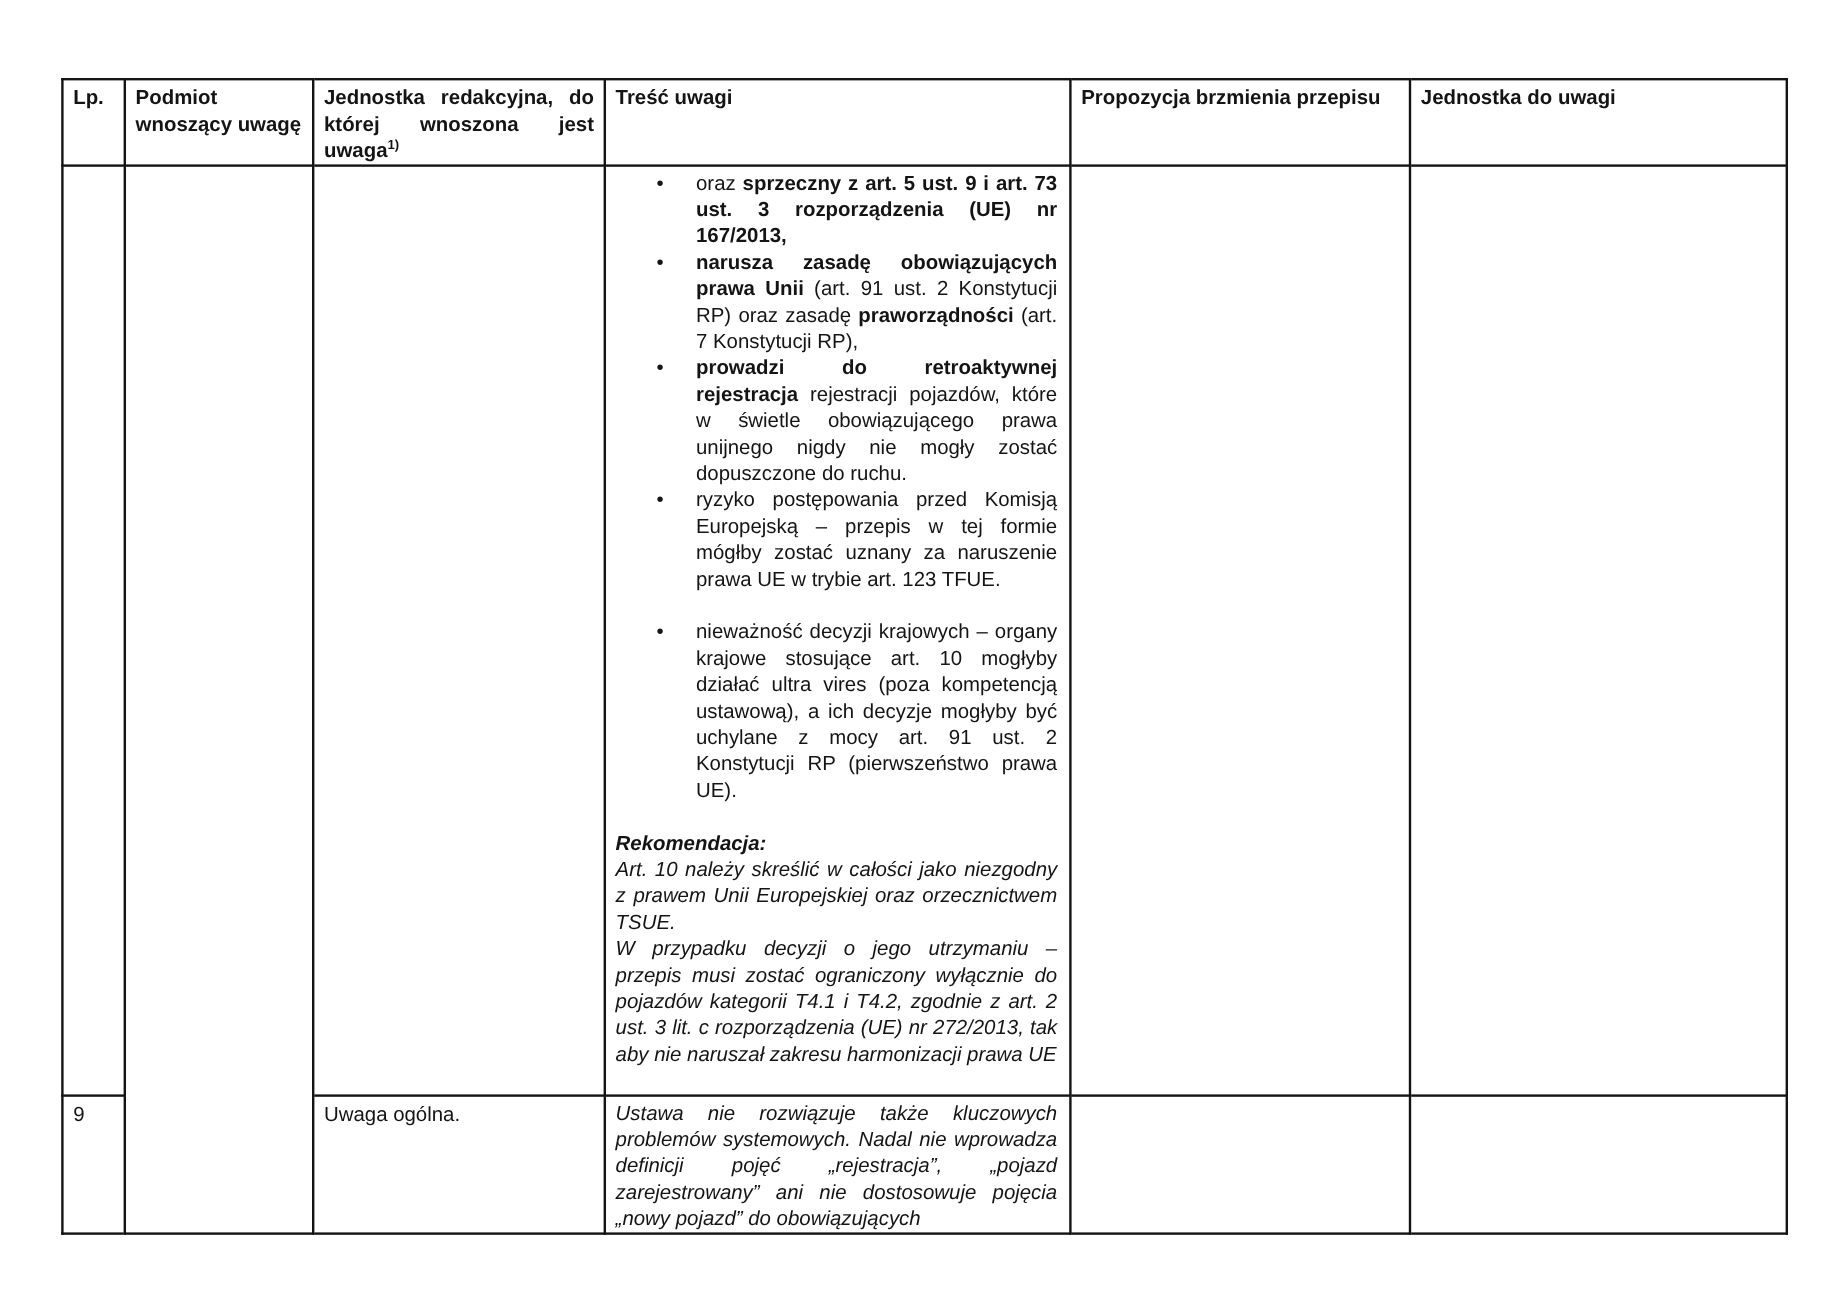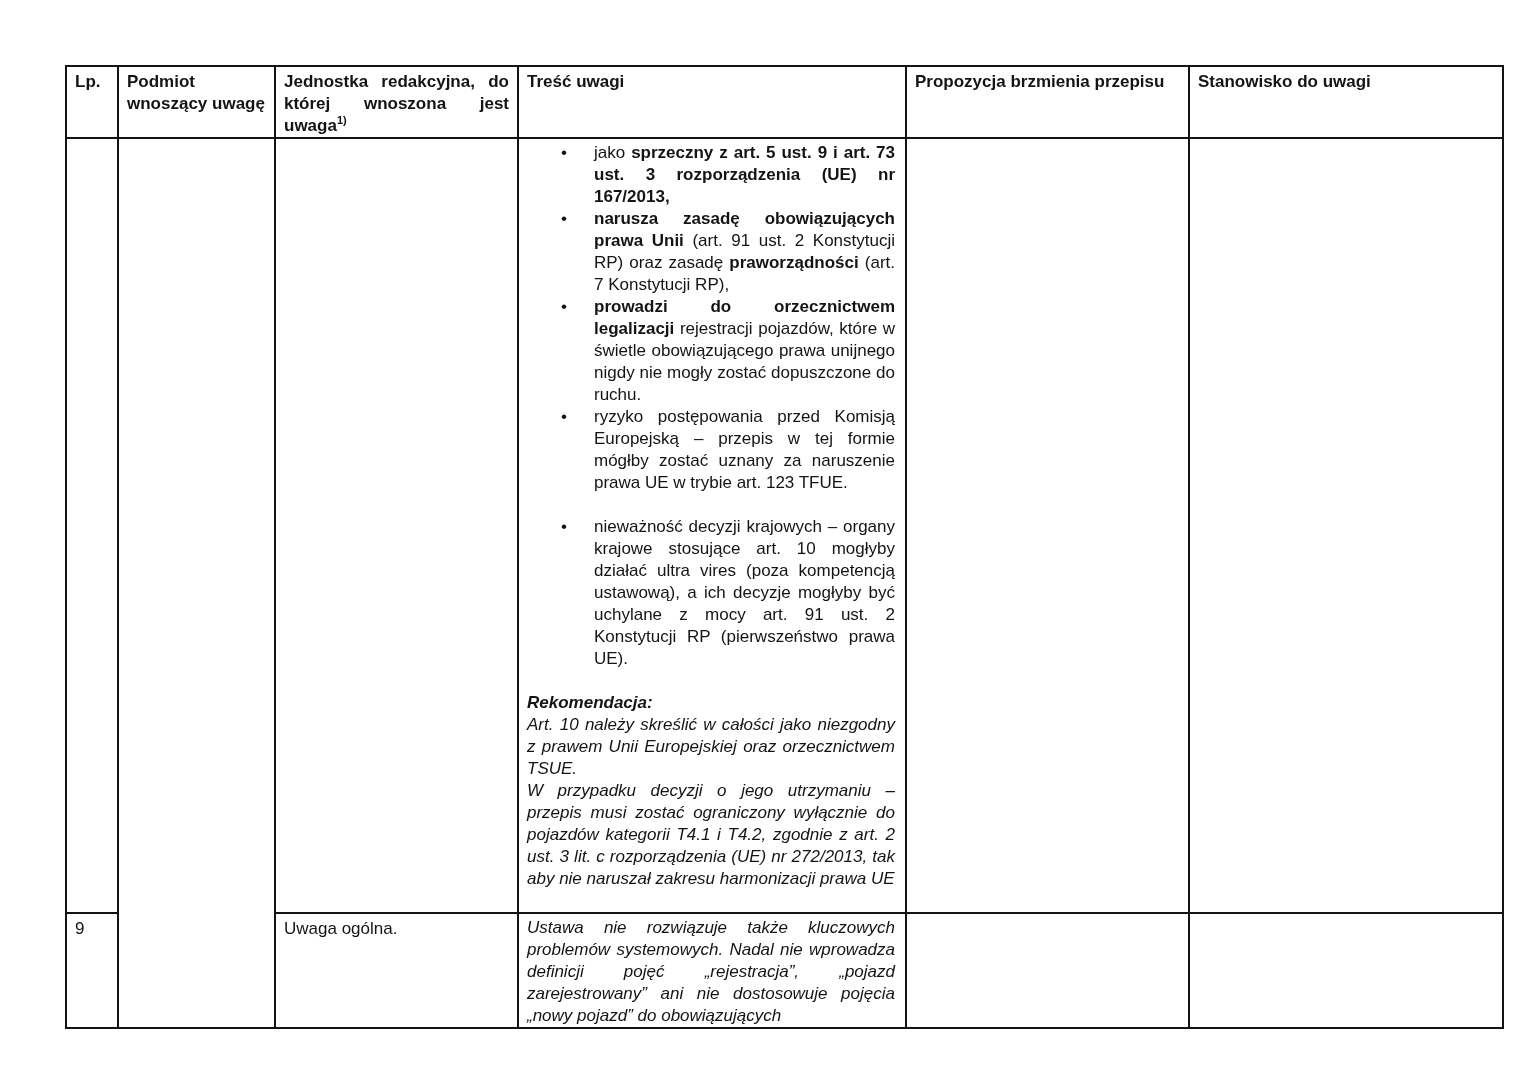--- a/index.html
+++ b/index.html
@@ -6,21 +6,21 @@
   body {
     width: 1536px; height: 1087px;
     background: #ffffff;
     color: #141414;
     font-family: "Liberation Sans", sans-serif;
     position: relative;
     overflow: hidden;
   }
   table.doc-table {
     position: absolute;
-    left: 65px; top: 65px;
+    left: 51px; top: 65px;
     width: 1437px;
     border-collapse: collapse;
     table-layout: fixed;
   }
   .doc-table th, .doc-table td {
     border: 2px solid #141414;
     vertical-align: top;
     font-size: 17px;
     line-height: 22px;
     padding: 4px 8px 0 8px;
@@ -54,32 +54,32 @@
     <col style="width:283px">
     <col style="width:314px">
   </colgroup>
   <thead>
     <tr class="row-header">
       <th>Lp.</th>
       <th>Podmiot wnoszący uwagę</th>
       <th class="just"><span>Jednostka redakcyjna, do której wnoszona jest uwaga</span><sup class="fn">1)</sup></th>
       <th>Treść uwagi</th>
       <th>Propozycja brzmienia przepisu</th>
-      <th>Stanowisko do uwagi</th>
+      <th>Jednostka do uwagi</th>
     </tr>
   </thead>
   <tbody>
     <tr class="row-cont">
       <td></td>
       <td rowspan="2"></td>
       <td></td>
       <td class="tresc">
-          <div class="bullet"><span class="marker">•</span><span>jako </span><span class="bold">sprzeczny z art. 5 ust. 9 i art. 73 ust. 3 rozporządzenia (UE) nr 167/2013,</span></div>
+          <div class="bullet"><span class="marker">•</span><span>oraz </span><span class="bold">sprzeczny z art. 5 ust. 9 i art. 73 ust. 3 rozporządzenia (UE) nr 167/2013,</span></div>
           <div class="bullet"><span class="marker">•</span><span class="bold">narusza zasadę obowiązujących prawa Unii</span><span> (art. 91 ust. 2 Konstytucji RP) oraz zasadę </span><span class="bold">praworządności</span><span> (art. 7 Konstytucji RP),</span></div>
-          <div class="bullet"><span class="marker">•</span><span class="bold">prowadzi do orzecznictwem legalizacji</span><span> rejestracji pojazdów, które w świetle obowiązującego prawa unijnego nigdy nie mogły zostać dopuszczone do ruchu.</span></div>
+          <div class="bullet"><span class="marker">•</span><span class="bold">prowadzi do retroaktywnej rejestracja</span><span> rejestracji pojazdów, które w świetle obowiązującego prawa unijnego nigdy nie mogły zostać dopuszczone do ruchu.</span></div>
           <div class="bullet"><span class="marker">•</span><span>ryzyko postępowania przed Komisją Europejską – przepis w tej formie mógłby zostać uznany za naruszenie prawa UE w trybie art. 123 TFUE.</span></div>
           <div class="bullet gap"><span class="marker">•</span><span>nieważność decyzji krajowych – organy krajowe stosujące art. 10 mogłyby działać ultra vires (poza kompetencją ustawową), a ich decyzje mogłyby być uchylane z mocy art. 91 ust. 2 Konstytucji RP (pierwszeństwo prawa UE).</span></div>
           <div class="para gap"><span class="bold">Rekomendacja:</span></div>
           <div class="para"><span>Art. 10 należy skreślić w całości jako niezgodny z prawem Unii Europejskiej oraz orzecznictwem TSUE.</span></div>
           <div class="para"><span>W przypadku decyzji o jego utrzymaniu – przepis musi zostać ograniczony wyłącznie do pojazdów kategorii T4.1 i T4.2, zgodnie z art. 2 ust. 3 lit. c rozporządzenia (UE) nr 272/2013, tak aby nie naruszał zakresu harmonizacji prawa UE</span></div>
         </td>
       <td></td>
       <td></td>
     </tr>
     <tr class="row-9">

